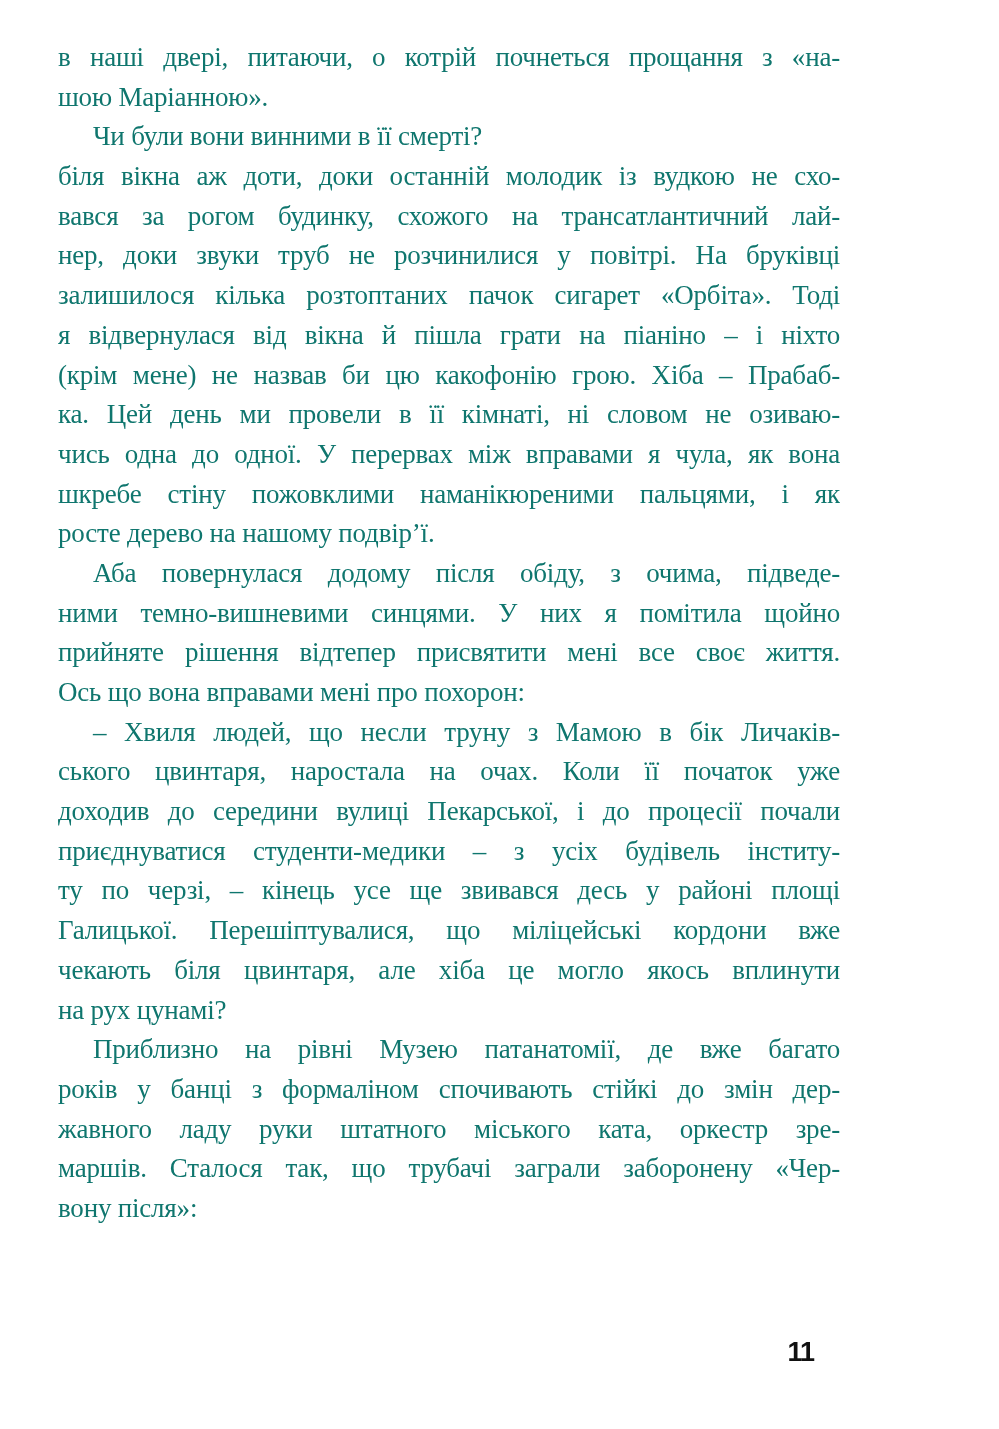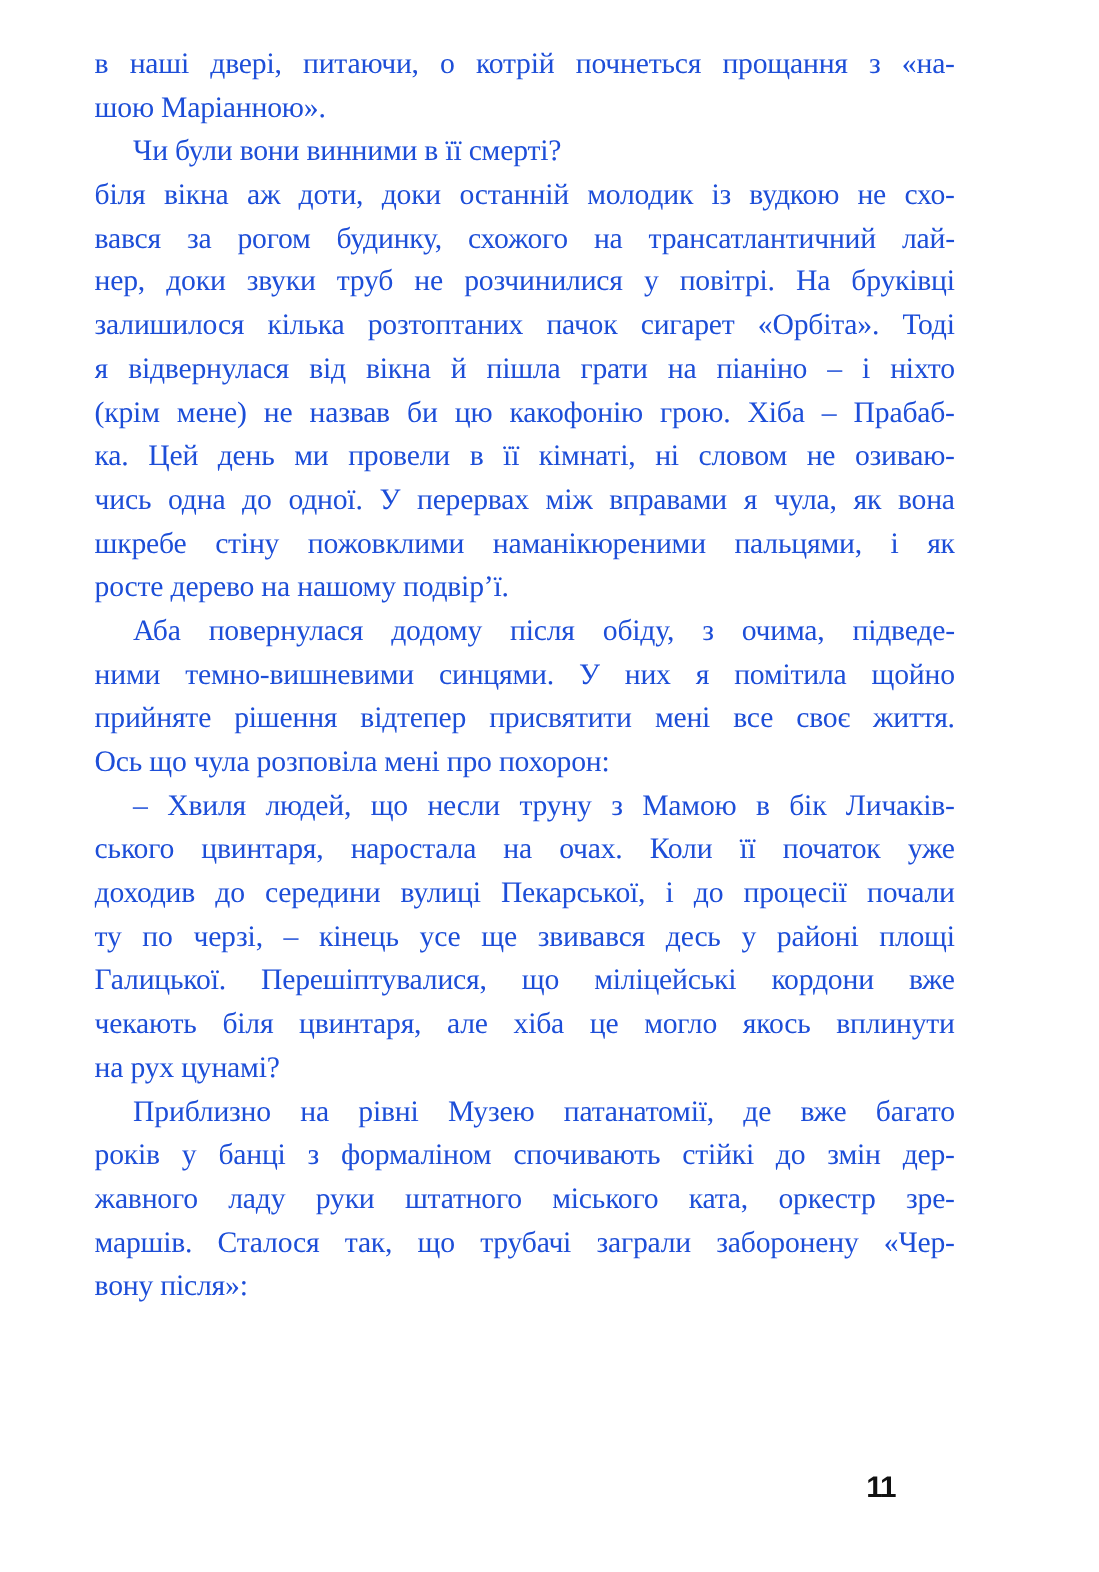--- a/index.html
+++ b/index.html
@@ -51,21 +51,21 @@
     font-weight: 700;
     font-size: 27px;
     letter-spacing: -1px;
     color: #111111;
   }
 </style>
 </head>
 <body style="background: rgb(255, 255, 255);">
 
 <div class="book-page">
-  <div class="text-block" id="textBlock" style="color: #1d4ed8; margin-left: 28px;">
+  <div class="text-block" id="textBlock" style="color: #0f766e;">
       <div class="para">
         <div class="line fill">в наші двері, питаючи, о котрій почнеться прощання з «на-</div>
         <div class="line endline">шою Маріанною».</div>
       </div>
       <div class="para">
         <div class="line endline indent">Чи були вони винними в її смерті?</div>
       </div>
       <div class="para">
         <div class="line fill">біля вікна аж доти, доки останній молодик із вудкою не схо-</div>
         <div class="line fill">вався за рогом будинку, схожого на трансатлантичний лай-</div>
@@ -75,26 +75,27 @@
         <div class="line fill">(крім мене) не назвав би цю какофонію грою. Хіба – Прабаб-</div>
         <div class="line fill">ка. Цей день ми провели в її кімнаті, ні словом не озиваю-</div>
         <div class="line fill">чись одна до одної. У перервах між вправами я чула, як вона</div>
         <div class="line fill">шкребе стіну пожовклими наманікюреними пальцями, і як</div>
         <div class="line endline">росте дерево на нашому подвір’ї.</div>
       </div>
       <div class="para">
         <div class="line fill indent">Аба повернулася додому після обіду, з очима, підведе-</div>
         <div class="line fill">ними темно-вишневими синцями. У них я помітила щойно</div>
         <div class="line fill">прийняте рішення відтепер присвятити мені все своє життя.</div>
-        <div class="line endline">Ось що чула розповіла мені про похорон:</div>
+        <div class="line endline">Ось що вона вправами мені про похорон:</div>
       </div>
       <div class="para">
         <div class="line fill indent">– Хвиля людей, що несли труну з Мамою в бік Личаків-</div>
         <div class="line fill">ського цвинтаря, наростала на очах. Коли її початок уже</div>
         <div class="line fill">доходив до середини вулиці Пекарської, і до процесії почали</div>
+        <div class="line fill">приєднуватися студенти-медики – з усіх будівель інститу-</div>
         <div class="line fill">ту по черзі, – кінець усе ще звивався десь у районі площі</div>
         <div class="line fill">Галицької. Перешіптувалися, що міліцейські кордони вже</div>
         <div class="line fill">чекають біля цвинтаря, але хіба це могло якось вплинути</div>
         <div class="line endline">на рух цунамі?</div>
       </div>
       <div class="para">
         <div class="line fill indent">Приблизно на рівні Музею патанатомії, де вже багато</div>
         <div class="line fill">років у банці з формаліном спочивають стійкі до змін дер-</div>
         <div class="line fill">жавного ладу руки штатного міського ката, оркестр зре-</div>
         <div class="line fill">маршів. Сталося так, що трубачі заграли заборонену «Чер-</div>

